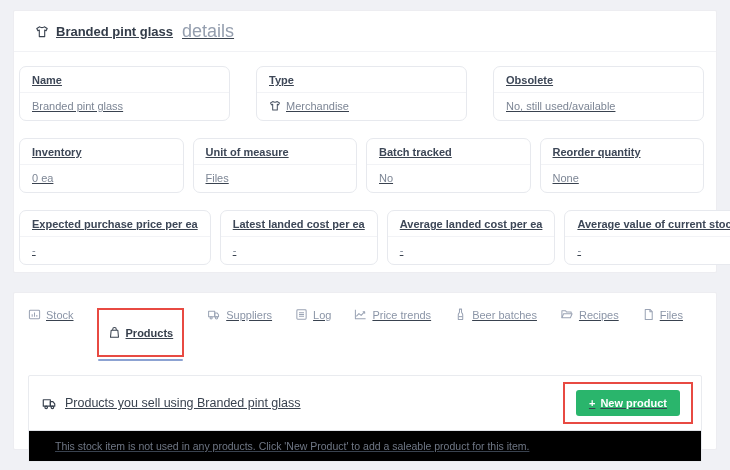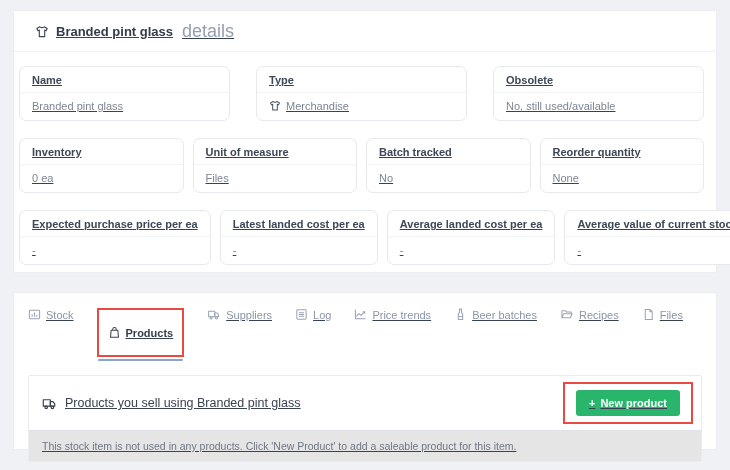--- a/index.html
+++ b/index.html
@@ -62,21 +62,21 @@
   }
   .inner-title-wrap { display:flex; align-items:center; gap:7px; }
   .inner-title { font-size:12.5px; color:#39424f; }
   .btn-annotation { border:2px solid #e84a42; padding:6px 11px; }
   .btn-green {
     background:#2ab56c; color:#fff; border:none; border-radius:3px;
     font-family:inherit; font-size:11px; font-weight:700;
     padding:7px 13px; display:flex; align-items:center; gap:5px; cursor:pointer;
   }
   .msg-bar {
-    background:#e5e5e5; padding:9px 13px; font-size:10.5px; color:#6f7785;
+    background:#000000; padding:9px 26px; font-size:10.5px; color:#6f7785;
     border-top:1px solid #e0e2e7;
   }
   svg { display:block; }
 </style>
 </head>
 <body>
 
 <div class="card top-card">
   <div class="top-card-header">
     <span class="icon">

